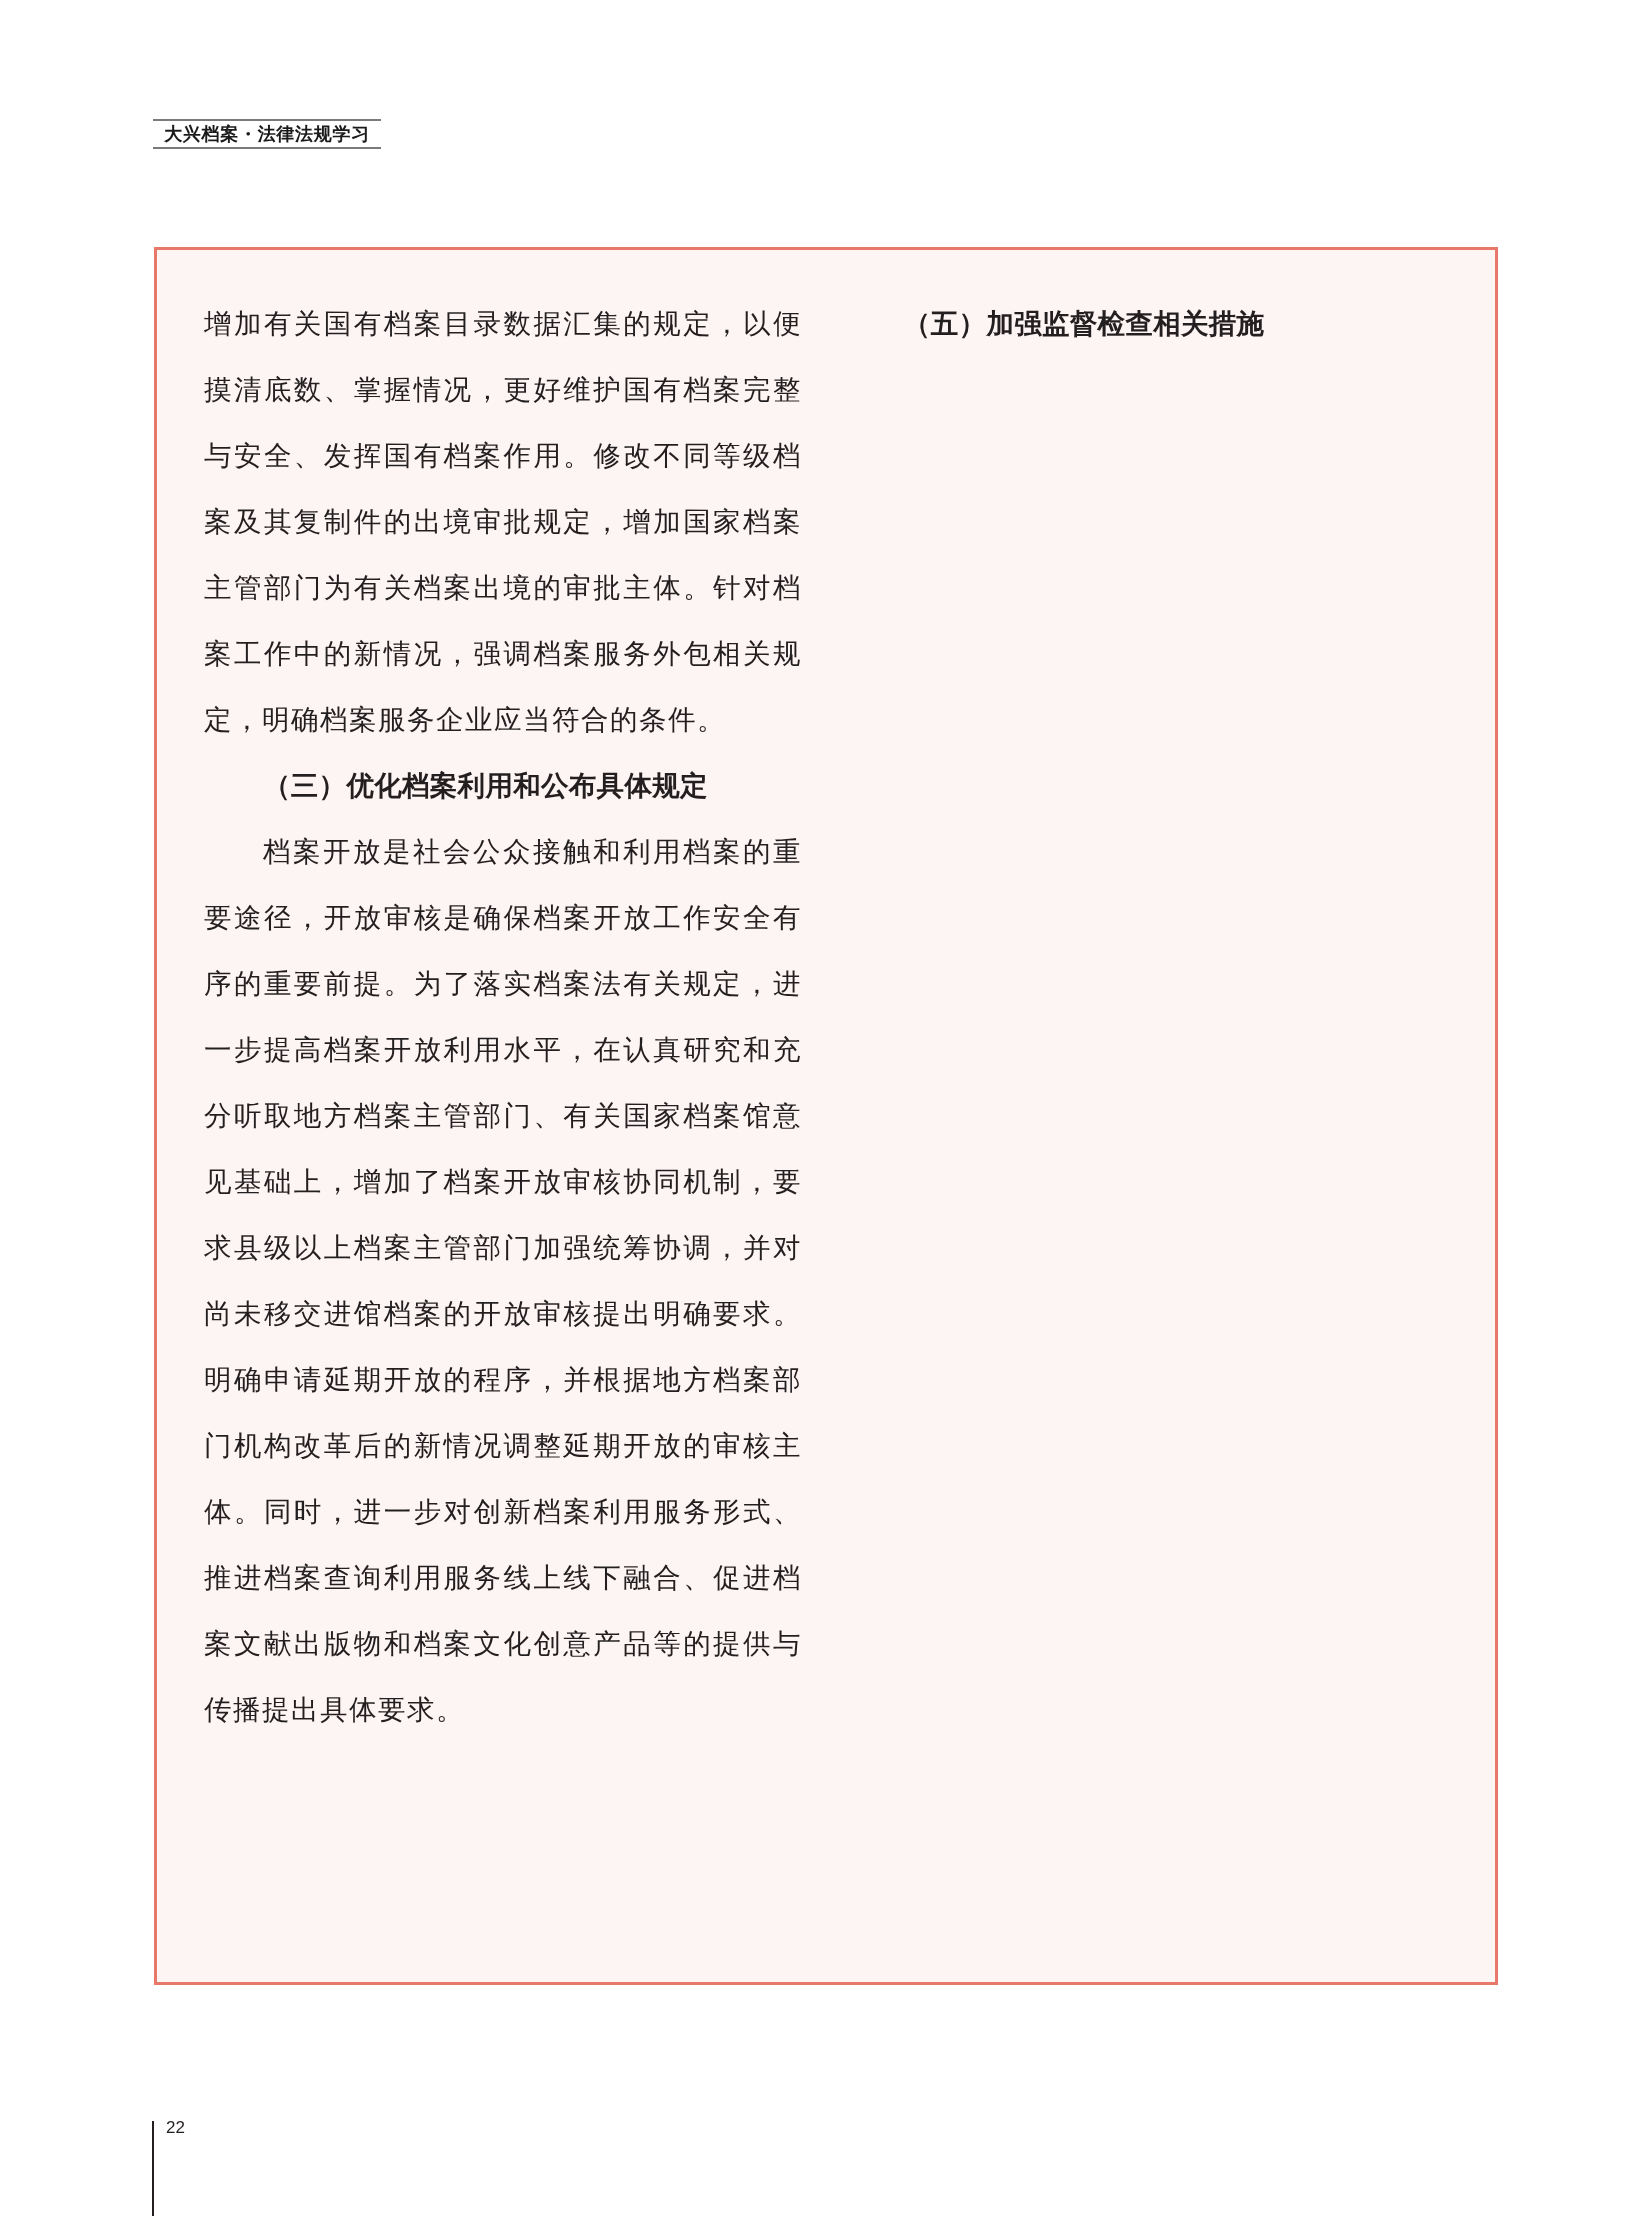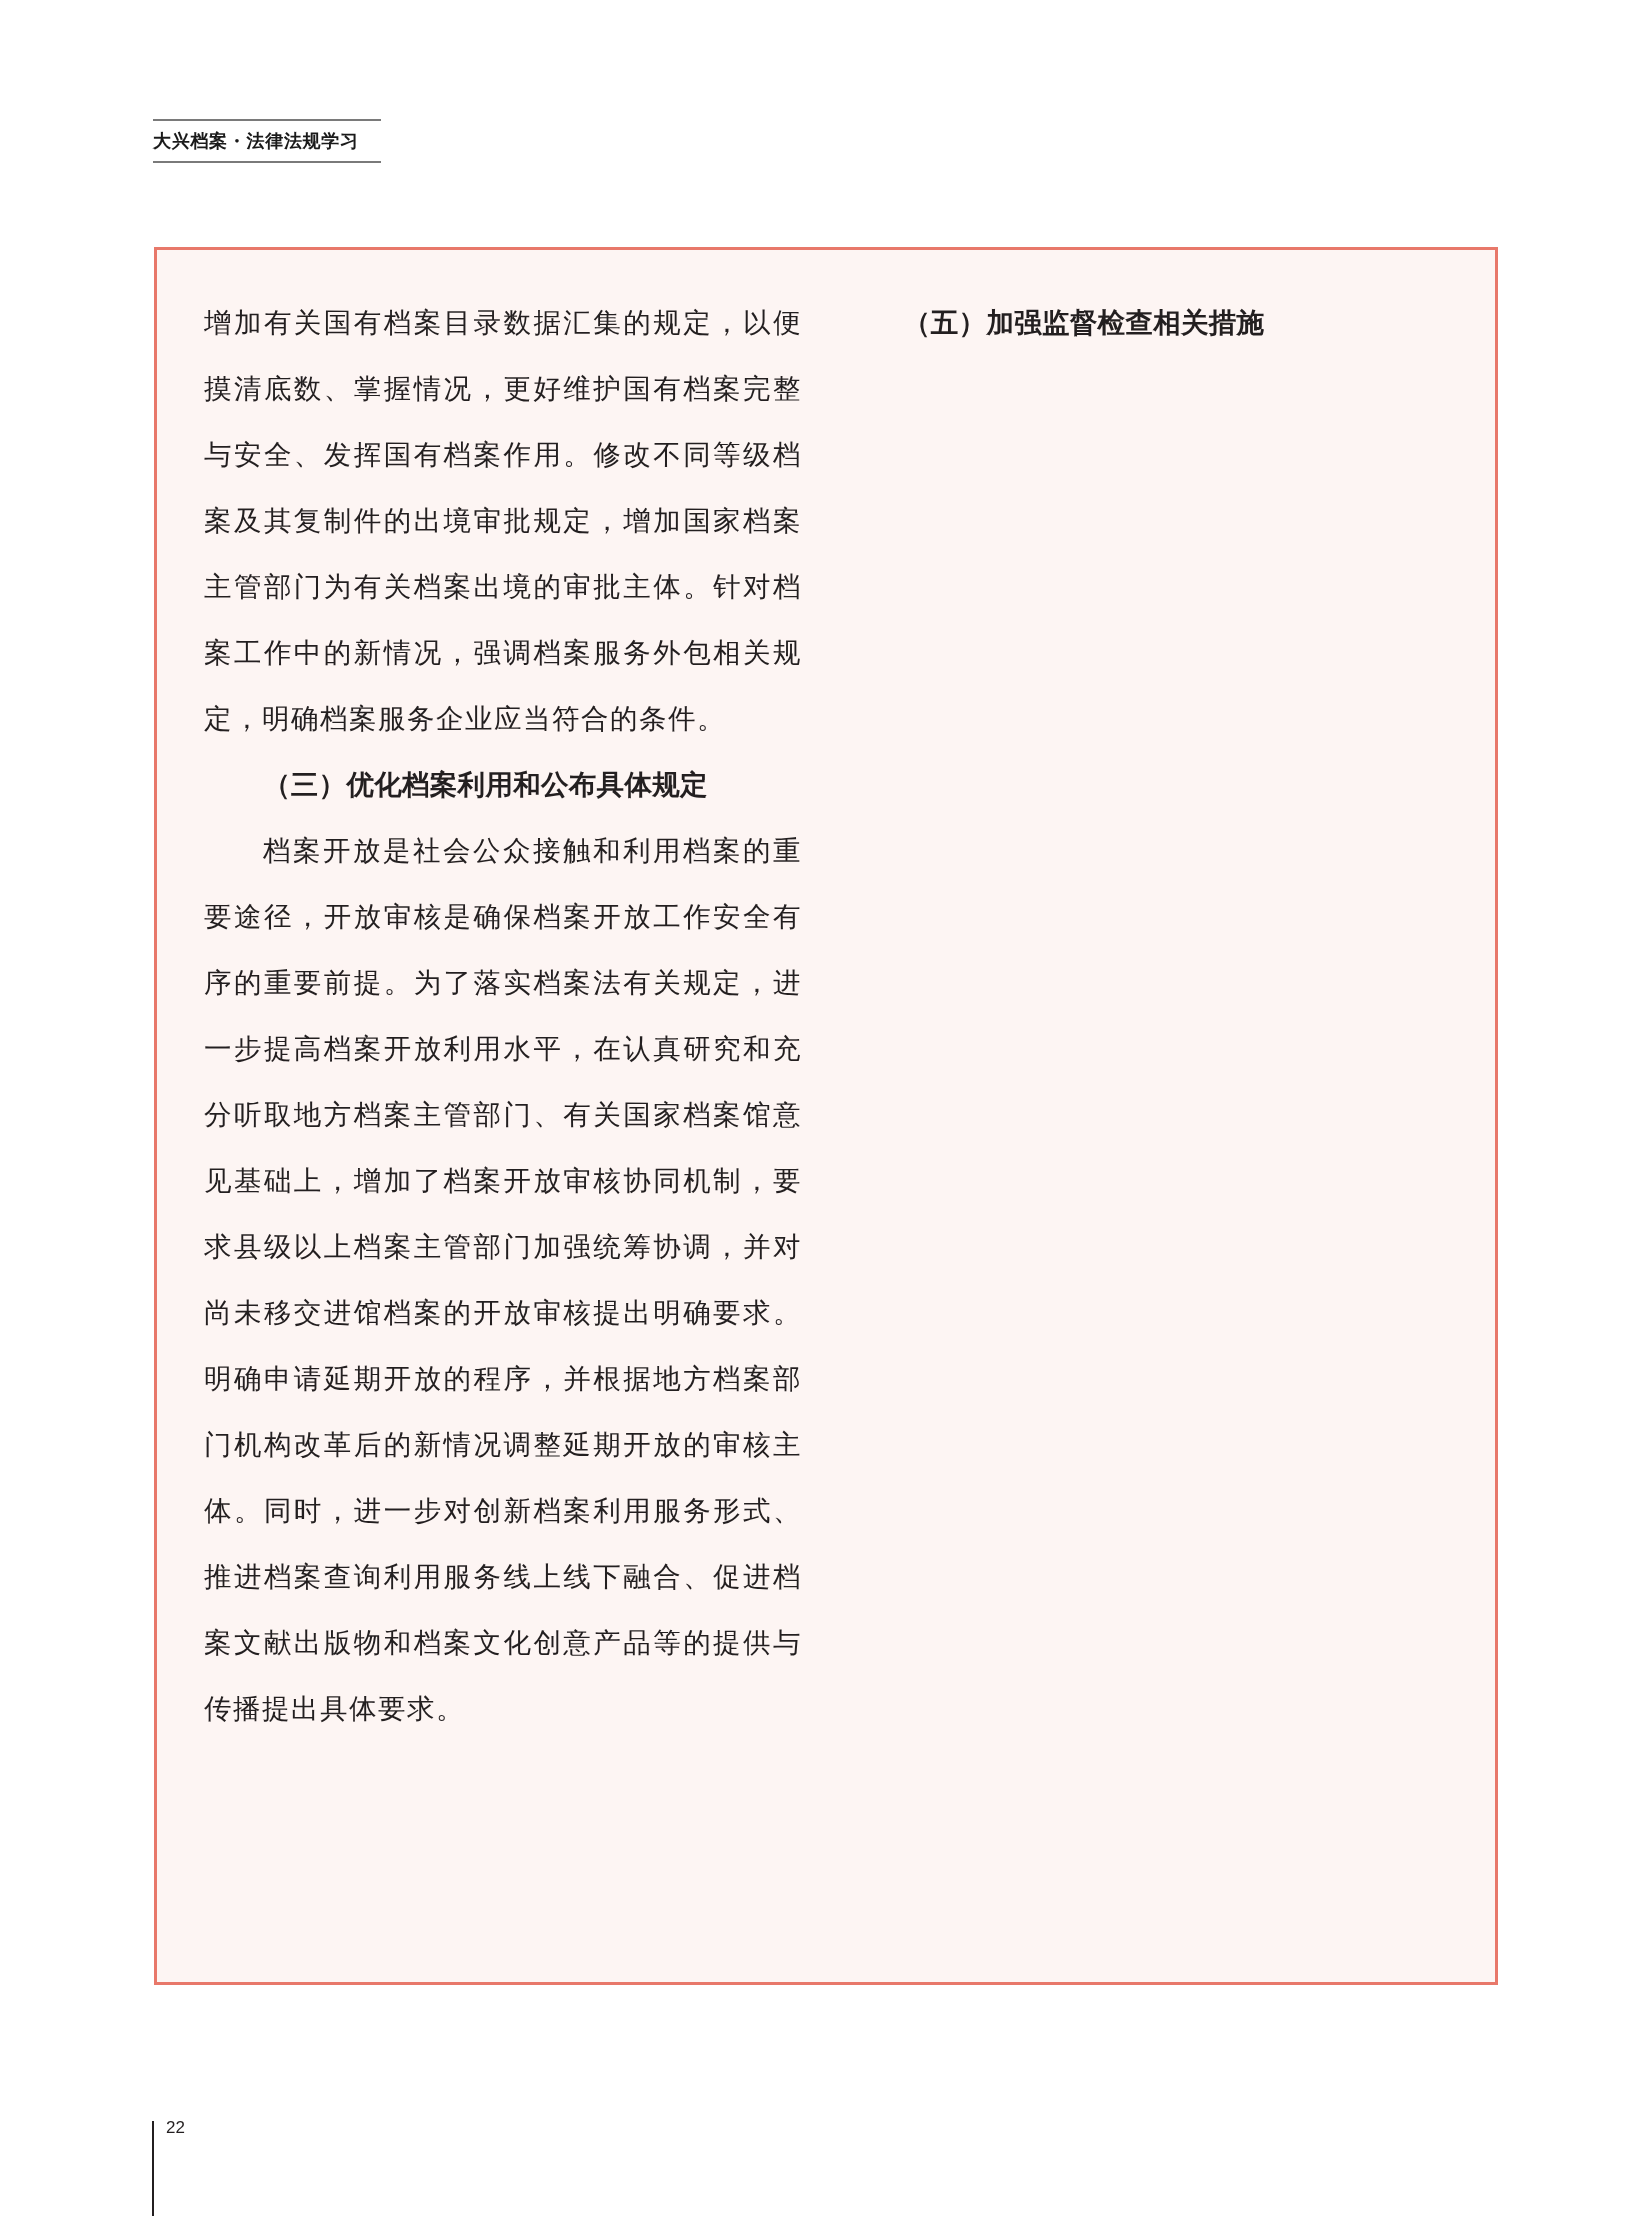--- a/index.html
+++ b/index.html
@@ -13,46 +13,45 @@
       position: relative;
       overflow: hidden;
       font-family: "DejaVu Sans", sans-serif;
       color: #231f20;
     }
     .header {
       position: absolute;
       left: 153px;
       top: 119px;
       width: 228px;
-      height: 44px;
+      height: 30px;
       border-top: 2px solid #7a7a7a;
       border-bottom: 2px solid #7a7a7a;
       box-sizing: border-box;
       display: flex;
       align-items: center;
-      justify-content: flex-start;
+      justify-content: center;
     }
     .header-title {
       font-family: "DejaVu Serif", serif;
       font-weight: bold;
       font-size: 18px;
       letter-spacing: 0.7px;
       color: #1a1a1a;
       white-space: nowrap;
     }
     .box {
       position: absolute;
       left: 154px;
       top: 247px;
       width: 1344px;
       height: 1738px;
       box-sizing: border-box;
       border: 3.4px solid #e8786a;
       background: #fdf5f3;
-      font-family: Liberation Serif, serif;
     }
     .col {
       position: absolute;
       top: 40px;
       width: 598px;
     }
     .col.left { left: 47px; }
     .col.right { left: 687px; }
     .p, .h {
       font-size: 27.5px;

